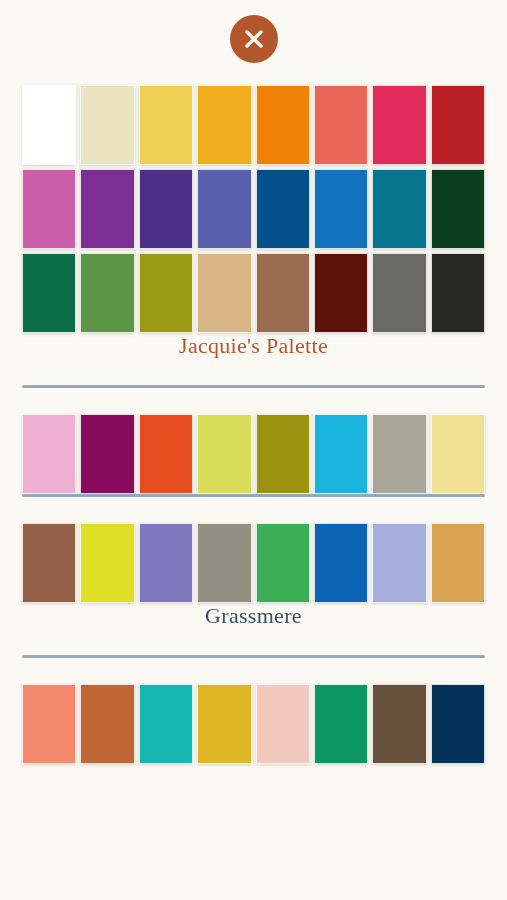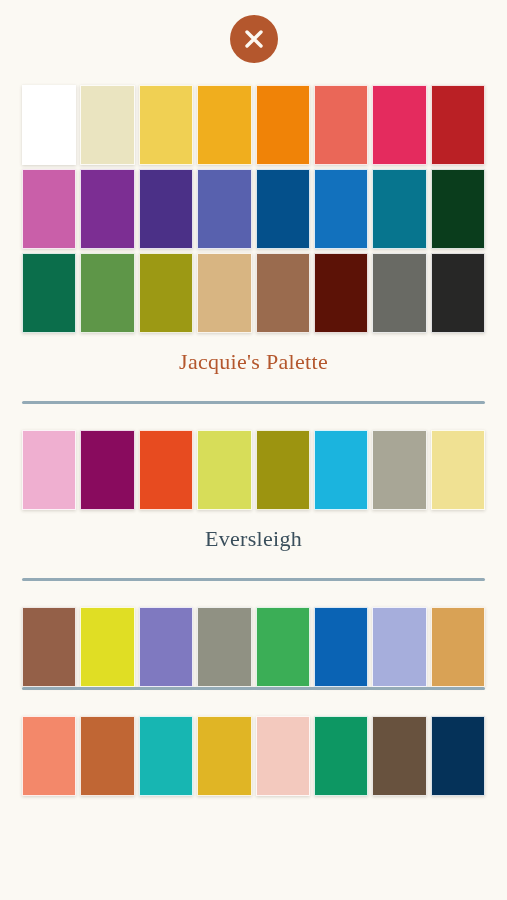--- a/index.html
+++ b/index.html
@@ -79,21 +79,21 @@
     height:80px;
     border:1px solid rgba(255,255,255,0.85);
     box-shadow:0 1px 3px rgba(90,80,60,0.22);
     cursor:pointer;
   }
   .palette-name {
     text-align:center;
     font-family:"Liberation Serif", serif;
     font-size:22px;
     color:#3A4F5C;
-    margin-top:16px;
+    margin-top:0;
     margin-bottom:26px;
     letter-spacing:0.3px;
     cursor:pointer;
   }
   .palette.selected .palette-name { color:#B4572D; }
 </style>
 </head>
 <body>
 
 <div id="app">
@@ -152,36 +152,36 @@
             <div class="swatch" style="background: rgb(239, 175, 208);"></div>
             <div class="swatch" style="background: rgb(137, 11, 94);"></div>
             <div class="swatch" style="background: rgb(231, 75, 32);"></div>
             <div class="swatch" style="background: rgb(215, 221, 89);"></div>
             <div class="swatch" style="background: rgb(156, 148, 16);"></div>
             <div class="swatch" style="background: rgb(27, 180, 222);"></div>
             <div class="swatch" style="background: rgb(168, 166, 150);"></div>
             <div class="swatch" style="background: rgb(240, 225, 147);"></div>
           </div>
         </div>
-        <div class="palette-name">Eversleigh</div>
       </div>
       <div class="palette">
         <div class="divider"></div>
         <div class="swatch-rows">
           <div class="swatch-row">
             <div class="swatch" style="background: rgb(148, 96, 72);"></div>
             <div class="swatch" style="background: rgb(224, 222, 36);"></div>
             <div class="swatch" style="background: rgb(127, 121, 192);"></div>
             <div class="swatch" style="background: rgb(144, 145, 131);"></div>
             <div class="swatch" style="background: rgb(59, 174, 86);"></div>
             <div class="swatch" style="background: rgb(10, 99, 180);"></div>
             <div class="swatch" style="background: rgb(166, 174, 220);"></div>
             <div class="swatch" style="background: rgb(217, 162, 85);"></div>
           </div>
         </div>
+        <div class="palette-name">Grassmere</div>
       </div>
       <div class="palette">
         <div class="divider"></div>
         <div class="swatch-rows">
           <div class="swatch-row">
             <div class="swatch" style="background: rgb(243, 136, 106);"></div>
             <div class="swatch" style="background: rgb(192, 102, 52);"></div>
             <div class="swatch" style="background: rgb(23, 182, 178);"></div>
             <div class="swatch" style="background: rgb(224, 181, 37);"></div>
             <div class="swatch" style="background: rgb(243, 201, 190);"></div>

